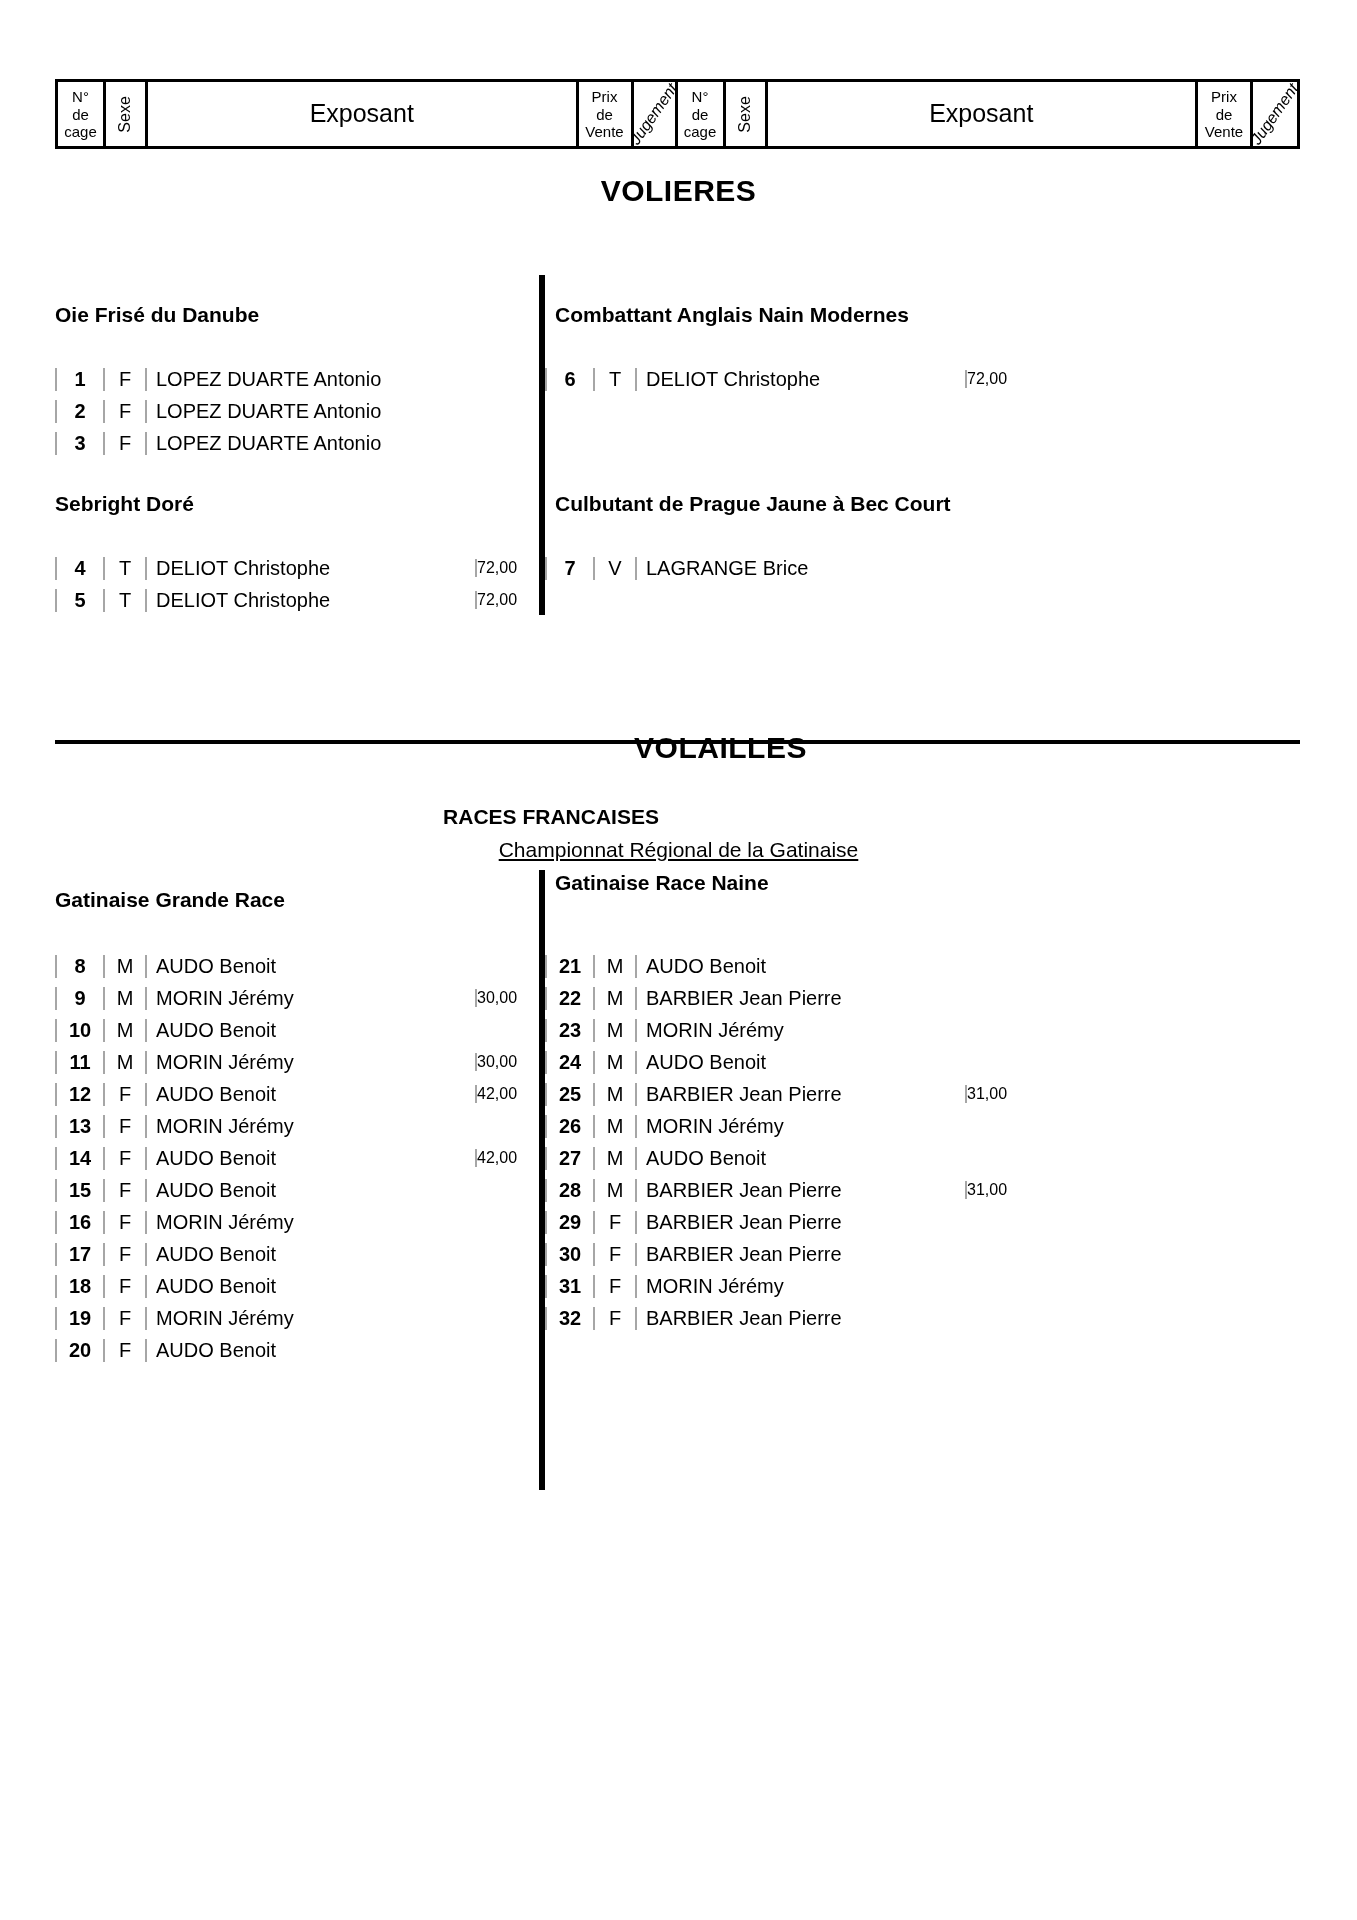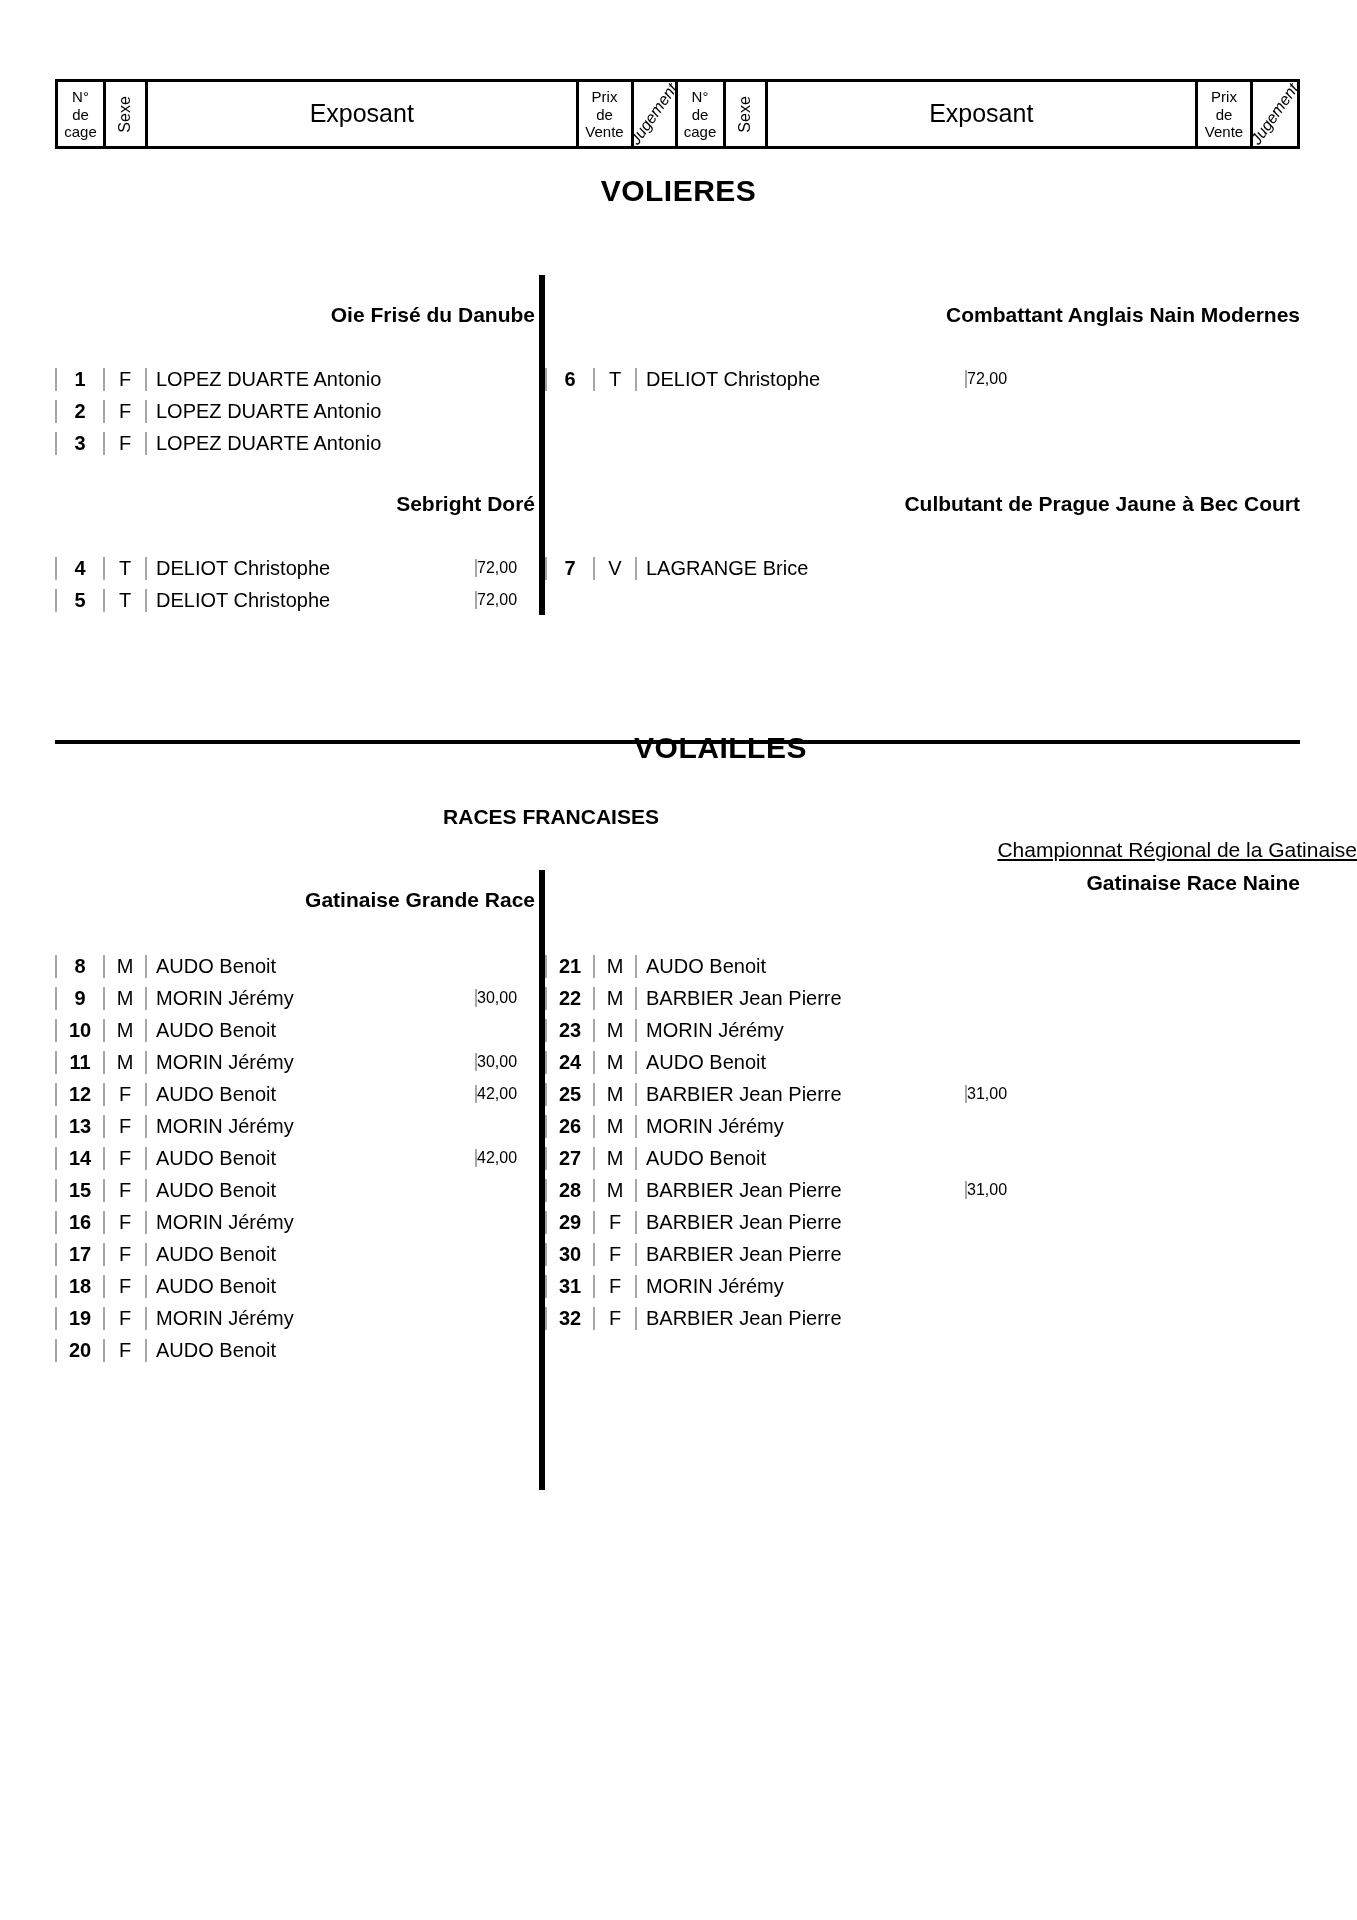--- a/index.html
+++ b/index.html
@@ -53,32 +53,32 @@
   
   .section-title{
     position:absolute;left:0;width:1357px;text-align:center;
     font-weight:bold;font-size:30px;letter-spacing:.5px;
   }
   .sub-title{
     position:absolute;left:0;width:1102px;text-align:center;
     font-weight:bold;font-size:21px;
   }
   .sub-title-underline{
-    position:absolute;left:0;width:1357px;text-align:right;
+    position:absolute;left:0;width:1357px;text-align:center;
     font-size:21px;
   }
   .sub-title-underline span{text-decoration:underline;}
 
   
   .vdiv{position:absolute;width:6px;background:#000;left:539px;}
   .hrule{position:absolute;left:55px;width:1245px;height:4px;background:#000;}
 
   
   .breed{
-    position:absolute;text-align:right;font-weight:bold;font-size:21px;
+    position:absolute;text-align:left;font-weight:bold;font-size:21px;
     white-space:nowrap;
   }
 
   
   .rowblock{position:absolute;}
   .row{
     display:flex;align-items:center;height:32px;
     font-size:20px;
   }
   .c-cage{

